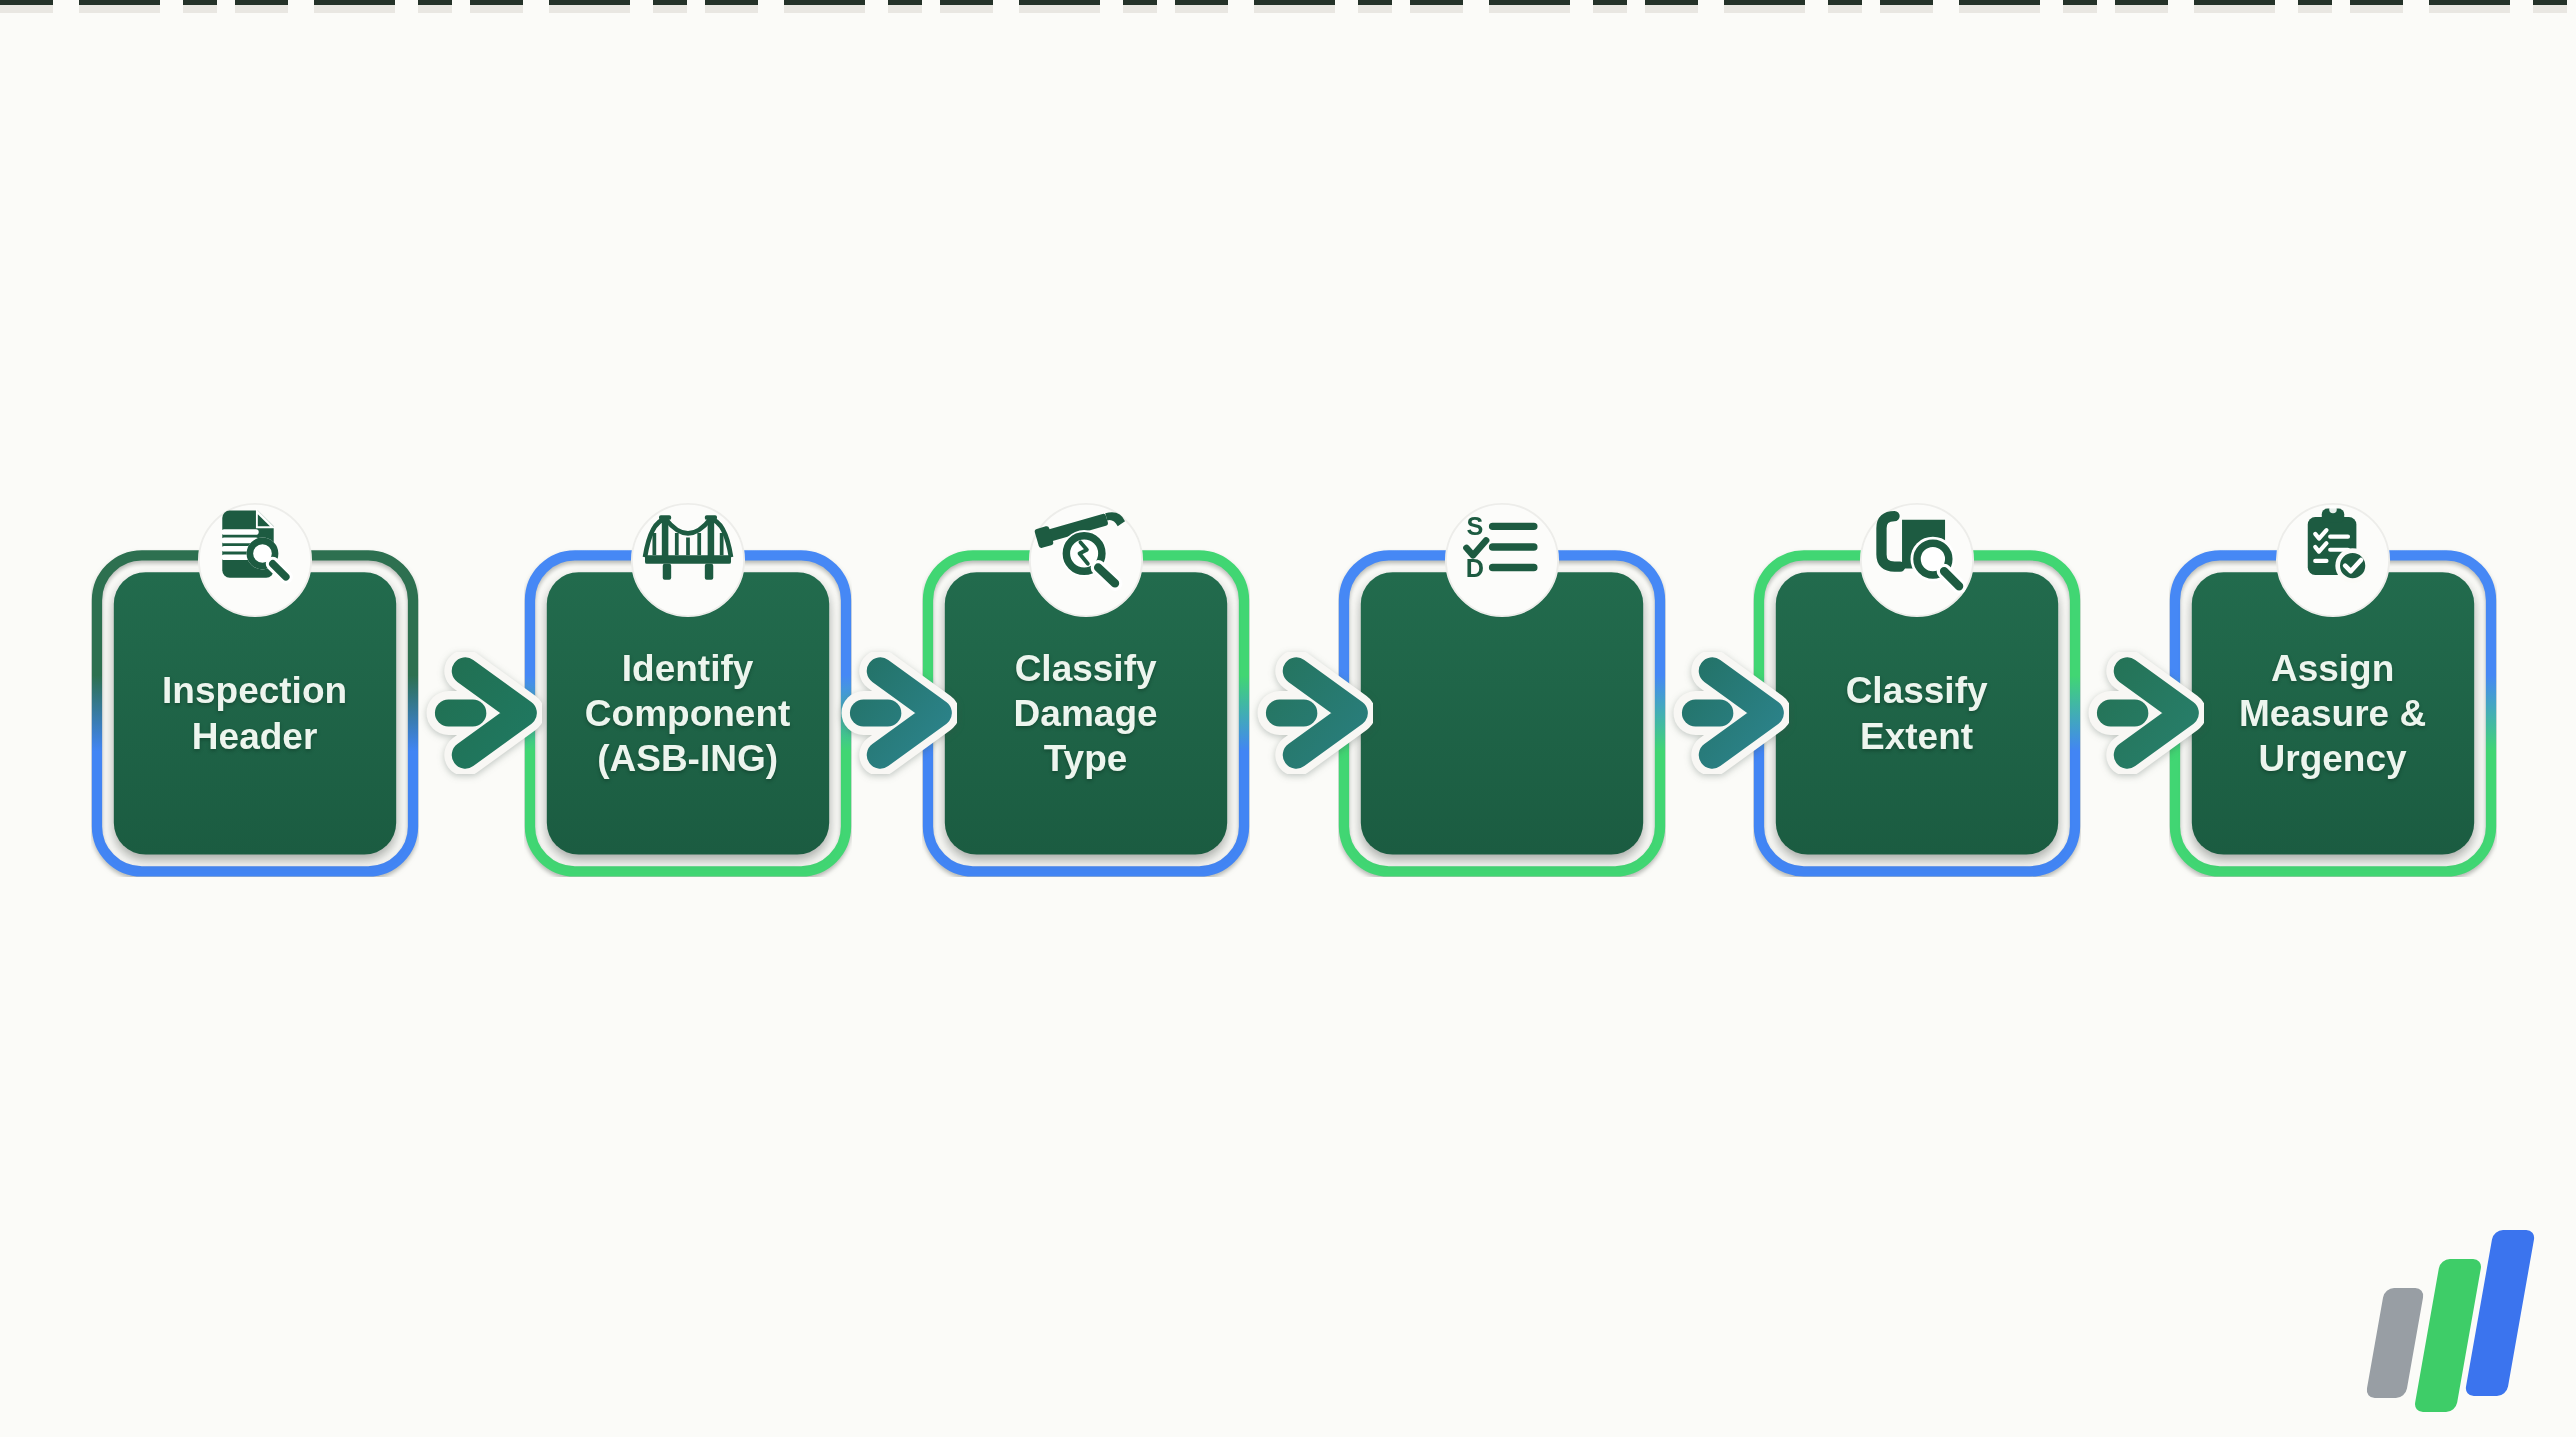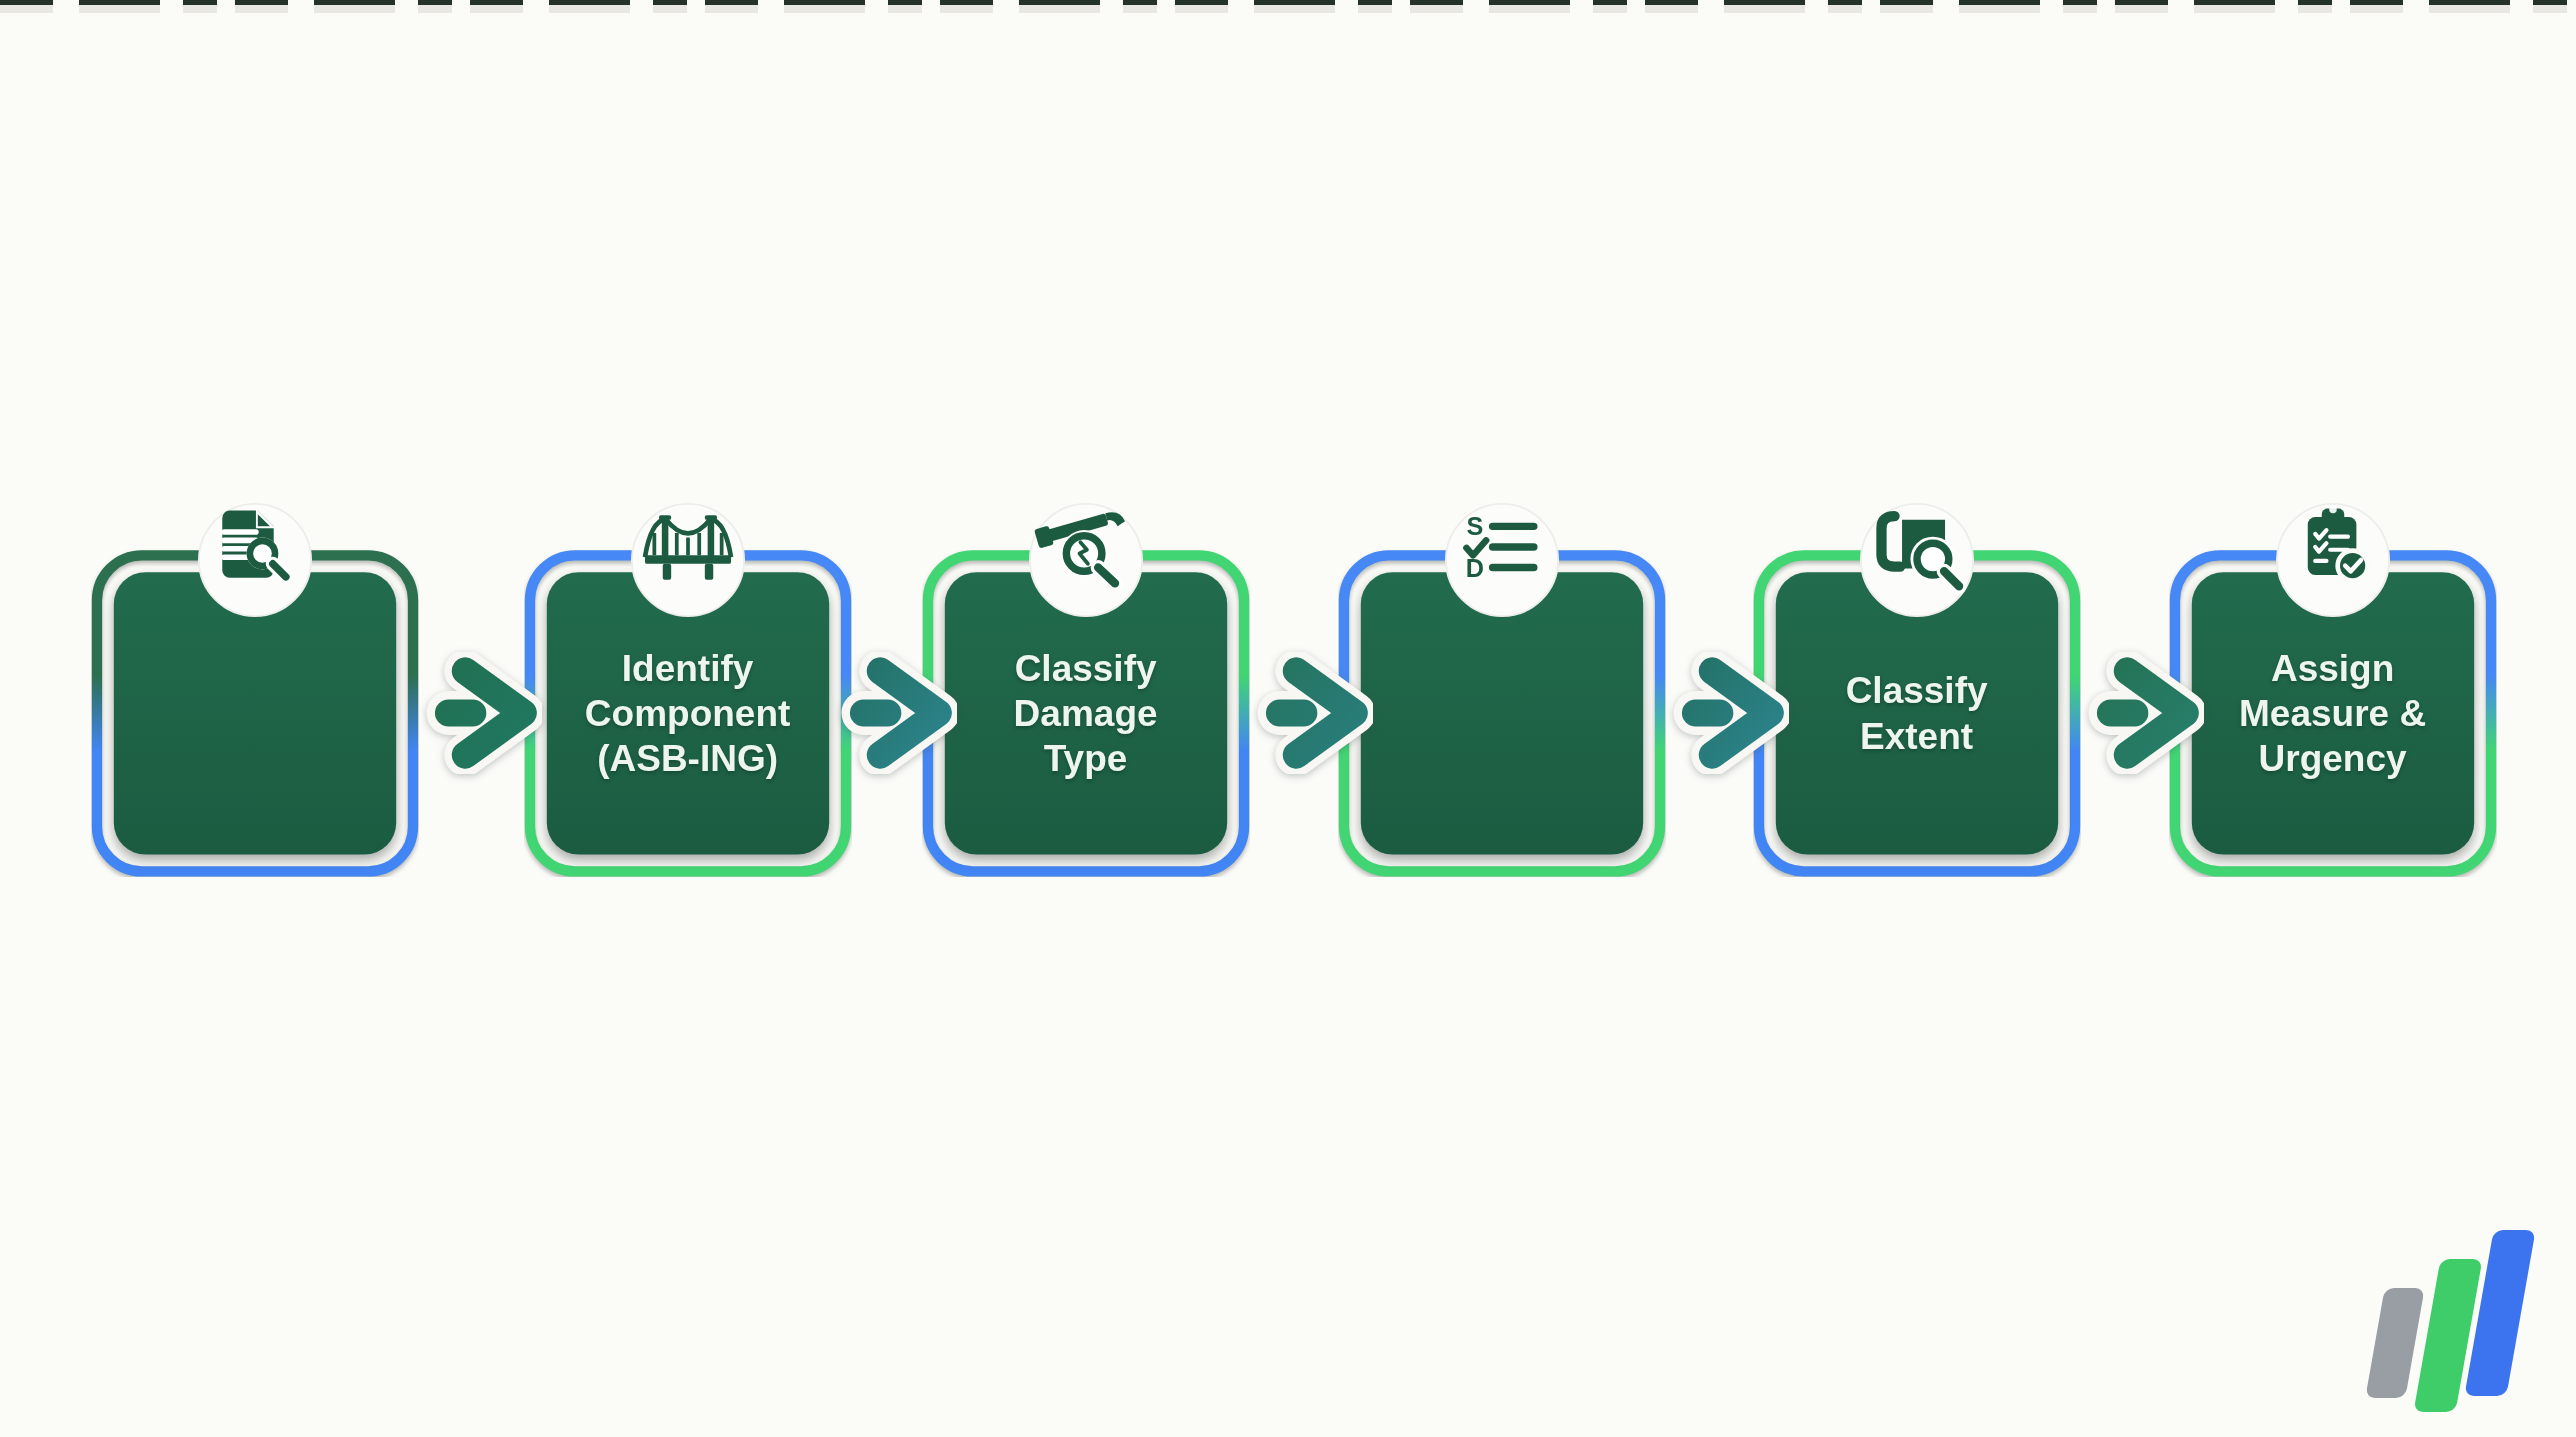--- a/index.html
+++ b/index.html
@@ -117,20 +117,22 @@
         <path fill="currentColor" d="M3,-34 l13,13 h-13 z"></path>
         <g stroke="#ffffff" stroke-width="6" stroke-linecap="round" fill="none">
           <path d="M-33,-15 H1 M-33,-6 H1 M-33,3 H-3 M-33,12 H-6"></path>
         </g>
         <circle cx="8" cy="8" r="17" fill="#ffffff"></circle>
         <circle cx="8" cy="8" r="13.5" fill="#ffffff" stroke="currentColor" stroke-width="7"></circle>
         <line x1="19" y1="19" x2="33" y2="33" stroke="#ffffff" stroke-width="15" stroke-linecap="round"></line>
         <line x1="19" y1="19" x2="33" y2="33" stroke="currentColor" stroke-width="8" stroke-linecap="round"></line>
       </g>
     </svg>
+    <div class="label">Inspection
+Header</div>
   </div>
 
   <div class="step" style="left:524px">
     <svg class="boxsvg" viewBox="0 0 350 400">
       <rect class="ring" x="6" y="56" width="338" height="338" rx="48" fill="none" stroke="url(#rg1)" stroke-width="11"></rect>
       <rect class="body-rect" x="24" y="74" width="302" height="302" rx="34" fill="url(#boxFill)"></rect>
       <circle cx="175" cy="61" r="60" fill="var(--notch,#fcfcfa)" stroke="#ededea" stroke-width="2"></circle>
       <g transform="translate(175,48)">
         <g fill="currentColor">
           <rect x="-46" y="8" width="92" height="9" rx="2"></rect>

